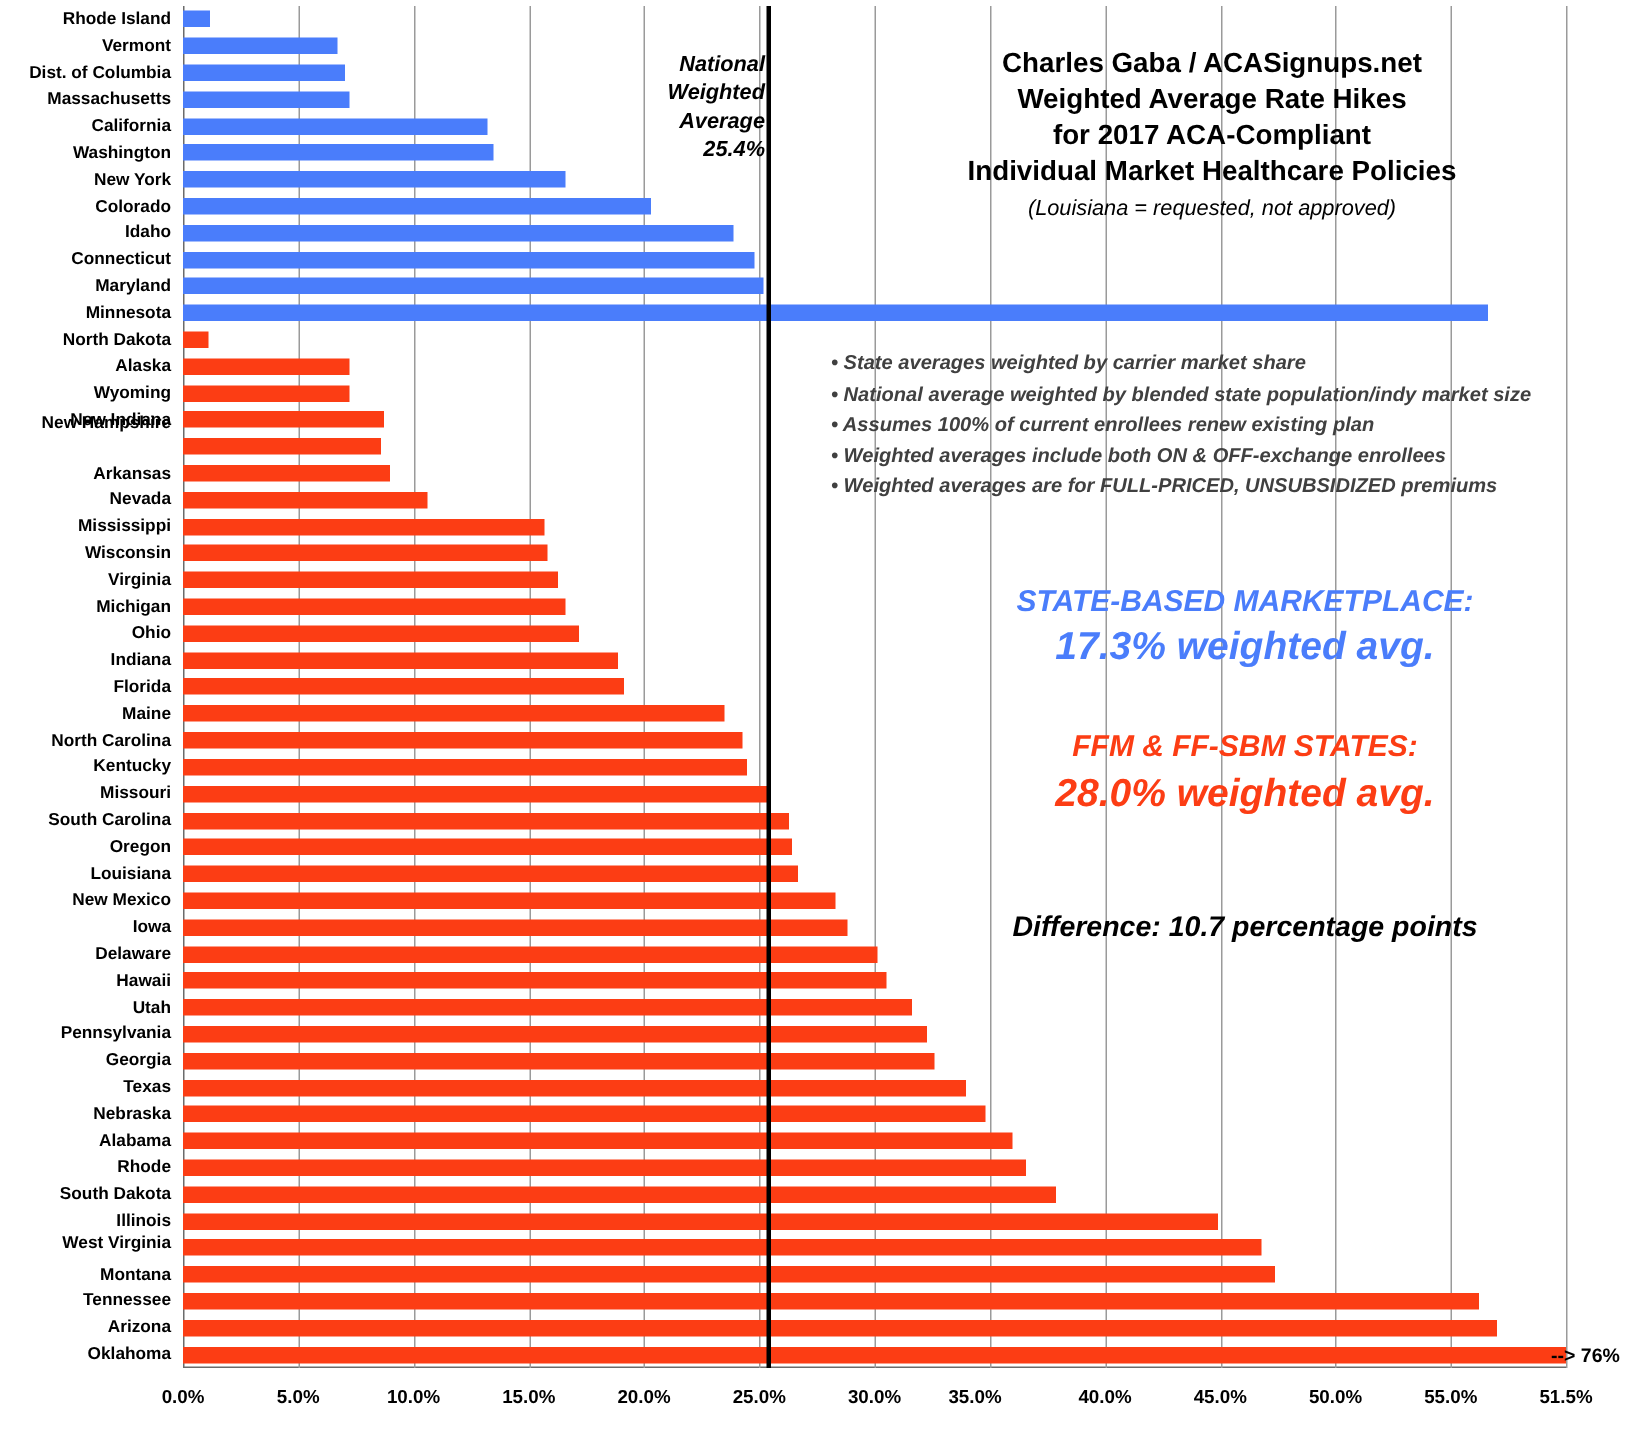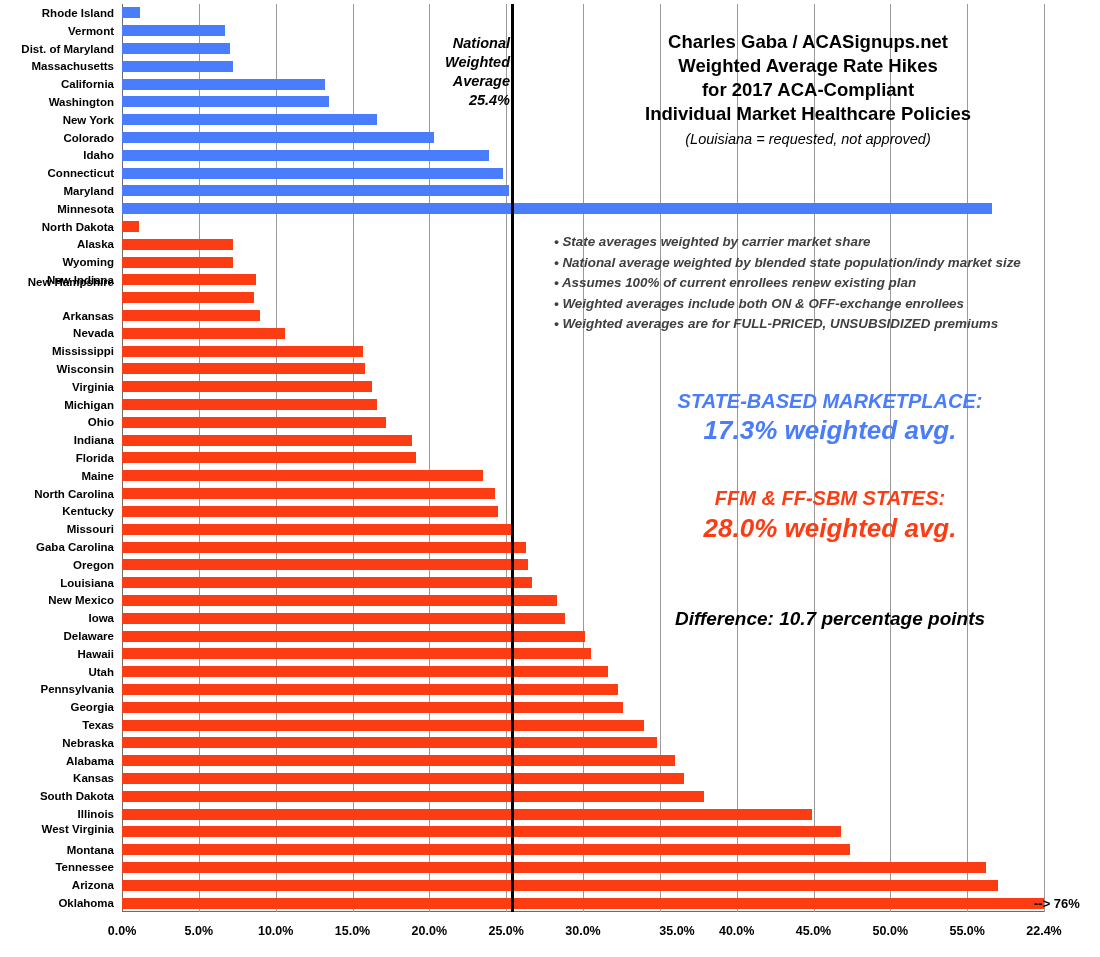--- a/index.html
+++ b/index.html
@@ -221,21 +221,21 @@
   }
 </style>
 </head>
 <body>
 
 <div id="chart-root">
 
   <div class="ylabels">
       <div class="ylabel" style="top: 2.90196px;">Rhode Island</div>
       <div class="ylabel" style="top: 20.7059px;">Vermont</div>
-      <div class="ylabel" style="top: 38.5098px;">Dist. of Maryland</div>
+      <div class="ylabel" style="top: 38.5098px;">Dist. of Columbia</div>
       <div class="ylabel" style="top: 56.3137px;">Massachusetts</div>
       <div class="ylabel" style="top: 74.1176px;">California</div>
       <div class="ylabel" style="top: 91.9216px; text-align: right;">Washington</div>
       <div class="ylabel" style="top: 109.725px;">New York</div>
       <div class="ylabel" style="top: 127.529px;">Colorado</div>
       <div class="ylabel" style="top: 145.333px;">Idaho</div>
       <div class="ylabel" style="top: 163.137px;">Connecticut</div>
       <div class="ylabel" style="top: 180.941px;">Maryland</div>
       <div class="ylabel" style="top: 198.745px;">Minnesota</div>
       <div class="ylabel" style="top: 216.549px;">North Dakota</div>
@@ -249,34 +249,34 @@
       <div class="ylabel" style="top: 358.98px;">Wisconsin</div>
       <div class="ylabel" style="top: 376.784px;">Virginia</div>
       <div class="ylabel" style="top: 394.588px;">Michigan</div>
       <div class="ylabel" style="top: 412.392px;">Ohio</div>
       <div class="ylabel" style="top: 430.196px;">Indiana</div>
       <div class="ylabel" style="top: 448px;">Florida</div>
       <div class="ylabel" style="top: 465.804px;">Maine</div>
       <div class="ylabel" style="top: 483.608px;">North Carolina</div>
       <div class="ylabel" style="top: 501.412px;">Kentucky</div>
       <div class="ylabel" style="top: 519.216px;">Missouri</div>
-      <div class="ylabel" style="top: 537.02px;">Gaba Carolina</div>
+      <div class="ylabel" style="top: 537.02px;">South Carolina</div>
       <div class="ylabel" style="top: 554.824px;">Oregon</div>
       <div class="ylabel" style="top: 572.627px;">Louisiana</div>
       <div class="ylabel" style="top: 590.431px;">New Mexico</div>
       <div class="ylabel" style="top: 608.235px;">Iowa</div>
       <div class="ylabel" style="top: 626.039px;">Delaware</div>
       <div class="ylabel" style="top: 643.843px;">Hawaii</div>
       <div class="ylabel" style="top: 661.647px;">Utah</div>
       <div class="ylabel" style="top: 679.451px;">Pennsylvania</div>
       <div class="ylabel" style="top: 697.255px;">Georgia</div>
       <div class="ylabel" style="top: 715.059px;">Texas</div>
       <div class="ylabel" style="top: 732.863px;">Nebraska</div>
       <div class="ylabel" style="top: 750.667px;">Alabama</div>
-      <div class="ylabel" style="top: 768.471px;">Kansas</div>
+      <div class="ylabel" style="top: 768.471px;">Rhode</div>
       <div class="ylabel" style="top: 786.275px;">South Dakota</div>
       <div class="ylabel" style="top: 804.078px;">Illinois</div>
       <div class="ylabel" style="top: 819px; margin-left: 35px;">West Virginia</div>
       <div class="ylabel" style="top: 839.686px;">Montana</div>
       <div class="ylabel" style="top: 857.49px;">Tennessee</div>
       <div class="ylabel" style="top: 875.294px;">Arizona</div>
       <div class="ylabel" style="top: 893.098px;">Oklahoma</div>
     </div>
 
   <div class="plot-area">
@@ -455,26 +455,26 @@
   </div>
 
   <div class="xlabels">
       <div class="xlabel" style="left: 0px;">0.0%</div>
       <div class="xlabel" style="left: 76.8333px;">5.0%</div>
       <div class="xlabel" style="left: 153.667px;">10.0%</div>
       <div class="xlabel" style="left: 230.5px;">15.0%</div>
       <div class="xlabel" style="left: 307.333px;">20.0%</div>
       <div class="xlabel" style="left: 384.167px;">25.0%</div>
       <div class="xlabel" style="left: 461px;">30.0%</div>
-      <div class="xlabel" style="left: 555px; text-align: center;">35.0%</div>
+      <div class="xlabel" style="left: 528px; text-align: center;">35.0%</div>
       <div class="xlabel" style="left: 614.667px;">40.0%</div>
       <div class="xlabel" style="left: 691.5px;">45.0%</div>
       <div class="xlabel" style="left: 768.333px;">50.0%</div>
       <div class="xlabel" style="left: 845.167px;">55.0%</div>
-      <div class="xlabel" style="left: 922px;">22.4%</div>
+      <div class="xlabel" style="left: 922px;">51.5%</div>
     </div>
 
   <div class="natl-label">
     <div>National</div>
     <div>Weighted</div>
     <div>Average</div>
     <div>25.4%</div>
   </div>
 
   <div class="title-block">

